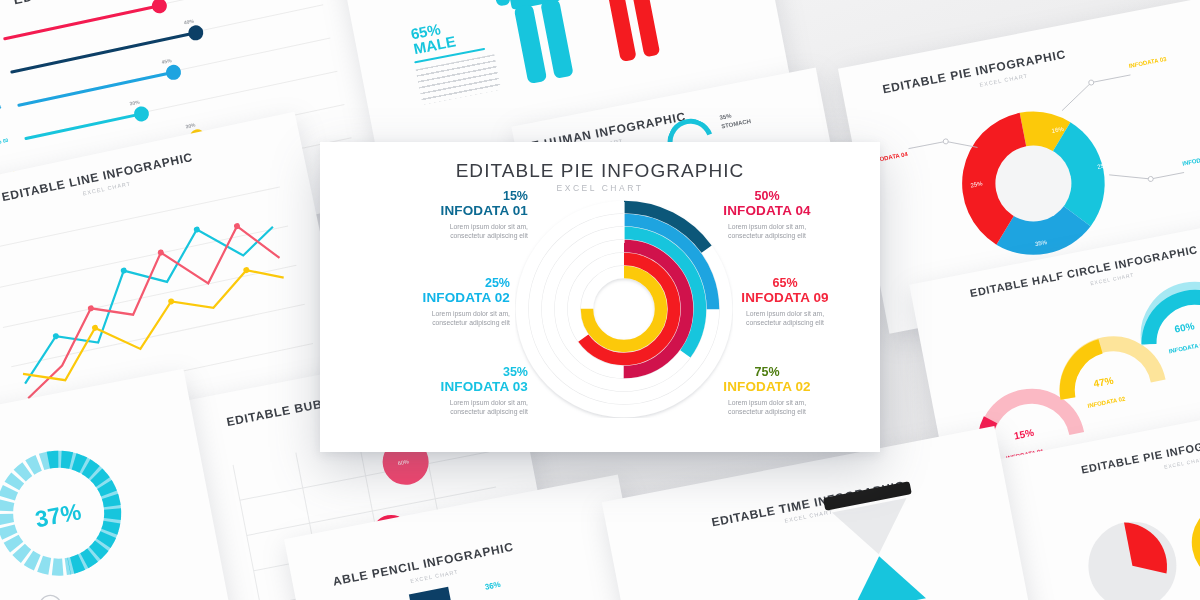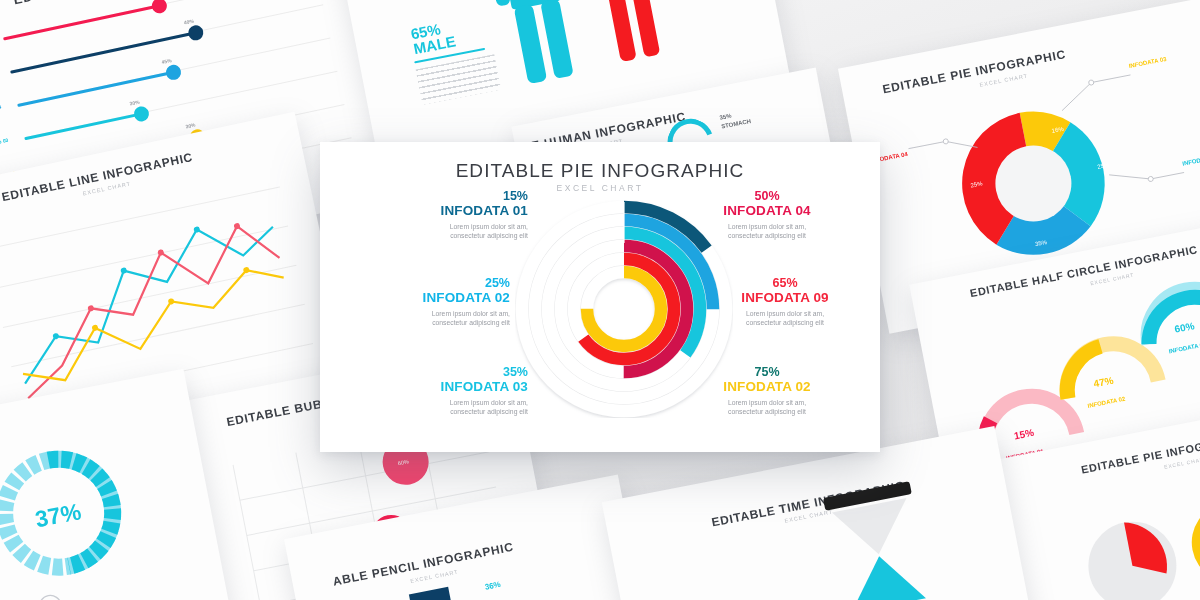--- a/index.html
+++ b/index.html
@@ -407,21 +407,21 @@
     <div class="info right slot-5">
       <div class="pct" style="color:#f4253c;">65%</div>
       <div class="ttl" style="color:#f4253c;">INFODATA 09</div>
       <div class="desc">
         <span>Lorem ipsum dolor sit am,</span><br>
         <span>consectetur adipiscing elit</span>
       </div>
     </div>
 
     <div class="info right slot-6">
-      <div class="pct" style="color:#0f766e;">75%</div>
+      <div class="pct" style="color:#4d7c0f;">75%</div>
       <div class="ttl" style="color:#f8c816;">INFODATA 02</div>
       <div class="desc">
         <span>Lorem ipsum dolor sit am,</span><br>
         <span>consectetur adipiscing elit</span>
       </div>
     </div>
 
   </div>
 </div>
 

